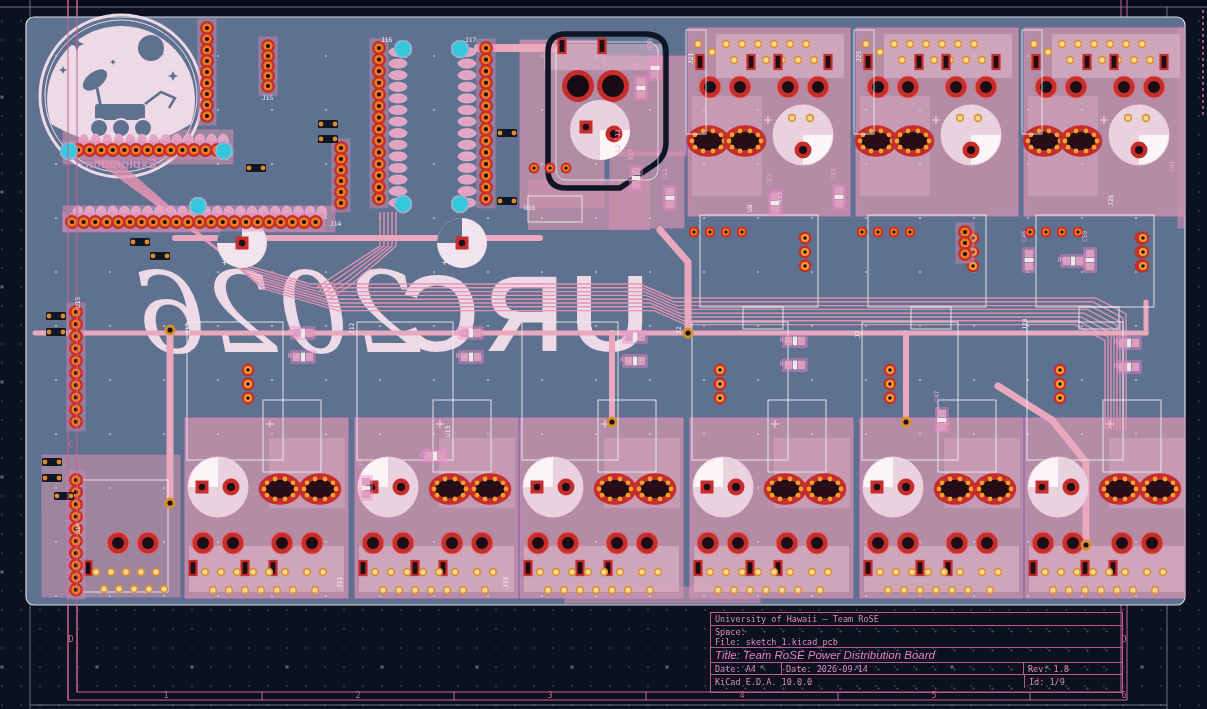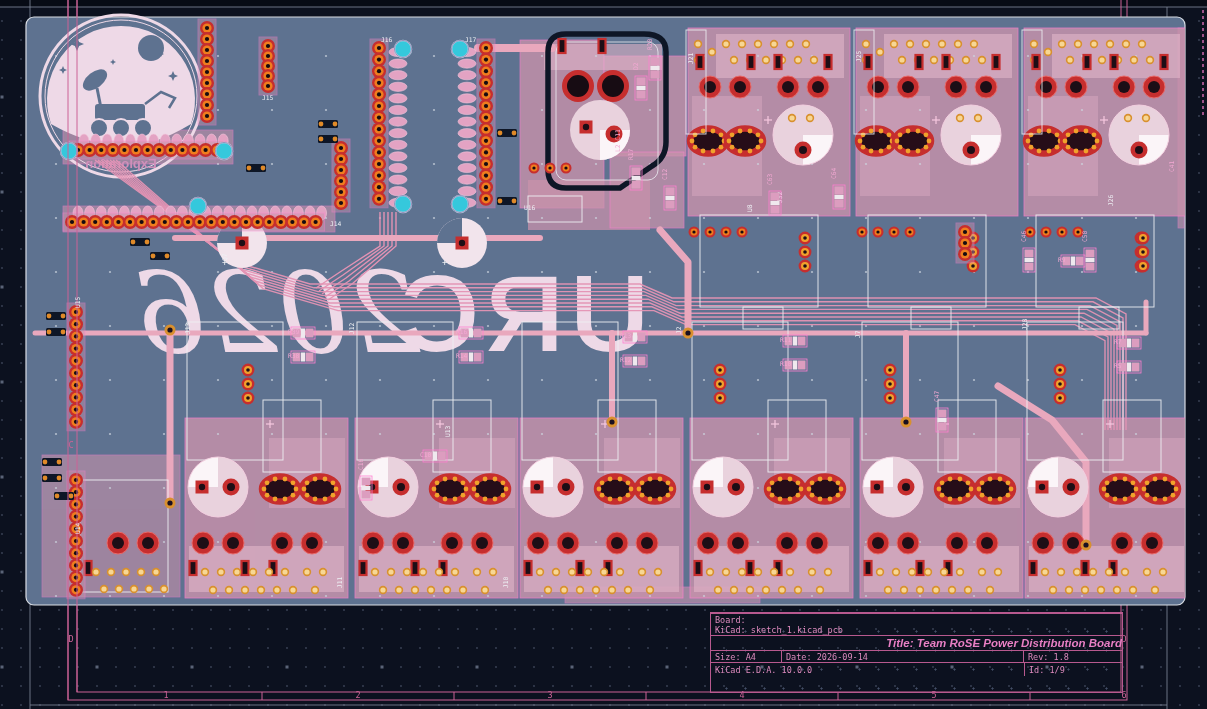--- a/index.html
+++ b/index.html
@@ -9,22 +9,22 @@
   
   .tb{position:absolute;left:710px;top:612px;width:411px;height:79px;
       border:1px solid #b8598f;color:#dd8abd;font-size:8.5px;line-height:10px;
       background-image:radial-gradient(circle,#434d66 0.9px,transparent 1.2px);
       background-size:19px 19px;background-position:6px 9px;}
   .tb div{box-sizing:border-box;}
   .tb-company{height:12px;line-height:12px;padding-left:4px;white-space:nowrap;}
   .tb-sheet{border-top:1px solid #b8598f;height:22px;padding:1px 0 0 4px;}
   .tb-sheet span{display:block;height:10px;line-height:10px;}
   .tb-title{border-top:1px solid #b8598f;height:15px;line-height:15px;padding-left:4px;
-            font-family:"Liberation Sans",sans-serif;font-weight:bold;font-style:italic;
-            font-size:11.5px;color:#e87fc4;white-space:nowrap;text-align:right;}
+            font-family:"Liberation Sans",sans-serif;font-weight:normal;font-style:italic;
+            font-size:11.5px;color:#e87fc4;white-space:nowrap;}
   .tb-row{border-top:1px solid #b8598f;display:flex;}
   .tb-r4{height:12px;line-height:12px;}
   .tb-r5{height:14px;line-height:14px;}
   .tb-cell{padding-left:4px;white-space:nowrap;overflow:hidden;}
   .w71{width:71px;border-right:1px solid #b8598f;}
   .w242{width:242px;border-right:1px solid #b8598f;}
   .w314{width:314px;border-right:1px solid #b8598f;}
   .grow{flex:1;}
 </style>
 </head>
@@ -1739,27 +1739,28 @@
             <rect x="1091.5" y="243.5" width="8" height="9" fill="#dc9dbf"></rect>
             <rect x="1104.5" y="243.5" width="8" height="9" fill="#dc9dbf"></rect>
             <rect x="1100" y="243.5" width="4" height="9" fill="#efe9ee"></rect>
           </g>
           <text x="1087" y="242" fill="#f2a8d2" transform="rotate(-90,1087,242)">C50</text>
         </g>
         <line x1="1203" y1="10" x2="1203" y2="115" stroke="#ff7fd0" stroke-width="1.2" stroke-dasharray="3,3"></line>
       </svg></div>
 
   <div class="tb">
+    <div class="tb-company">University of Hawaii — Team RoSE</div>
     <div class="tb-sheet">
-      <span>Board:</span>
-      <span>KiCad: sketch_1.kicad_pcb</span>
+      <span>Space:</span>
+      <span>File: sketch_1.kicad_pcb</span>
     </div>
     <div class="tb-title">Title: Team RoSE Power Distribution Board</div>
     <div class="tb-row tb-r4">
-      <div class="tb-cell w71">Size: A4</div>
+      <div class="tb-cell w71">Date: A4</div>
       <div class="tb-cell w242">Date: 2026-09-14</div>
       <div class="tb-cell grow">Rev: 1.8</div>
     </div>
     <div class="tb-row tb-r5">
       <div class="tb-cell w314">KiCad E.D.A. 10.0.0</div>
       <div class="tb-cell grow">Id: 1/9</div>
     </div>
   </div>
 </div>
 

